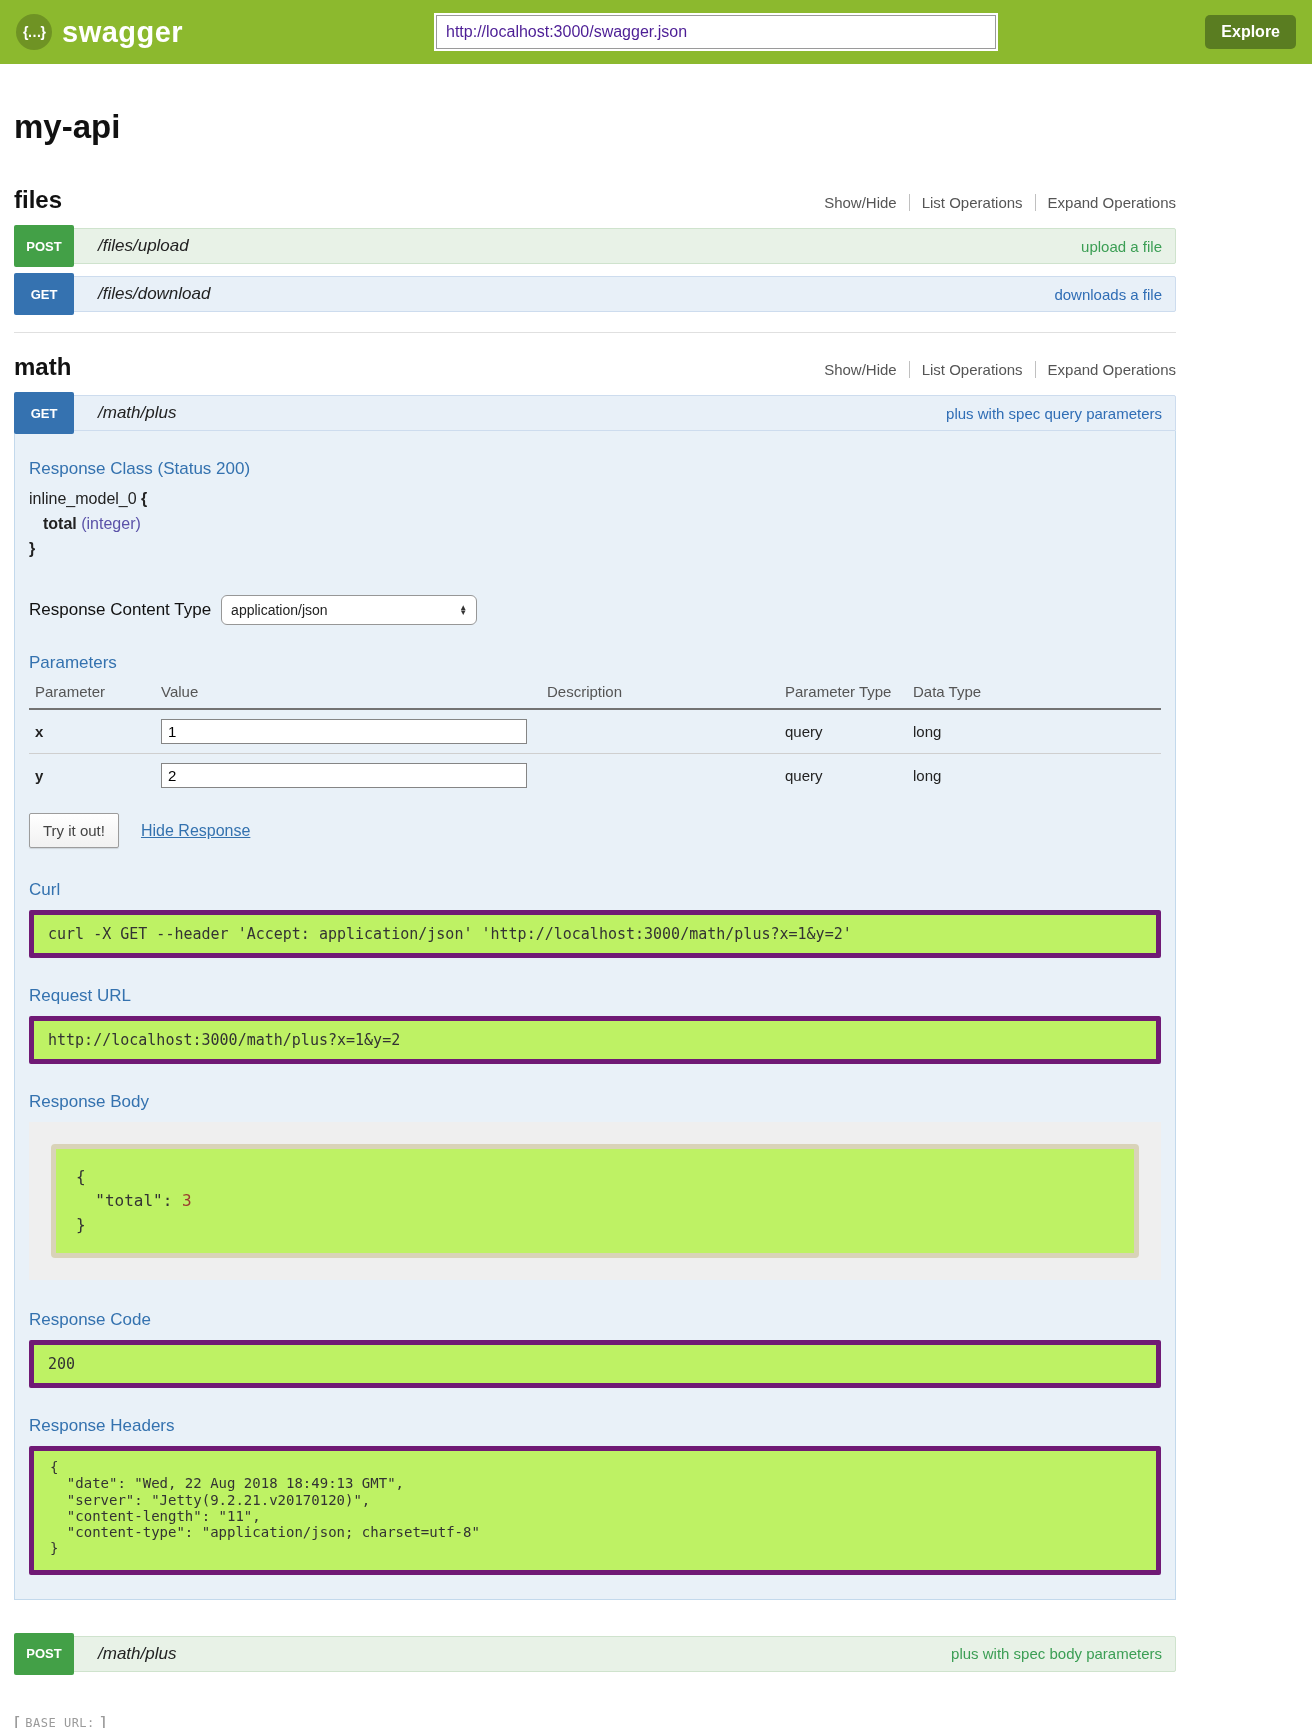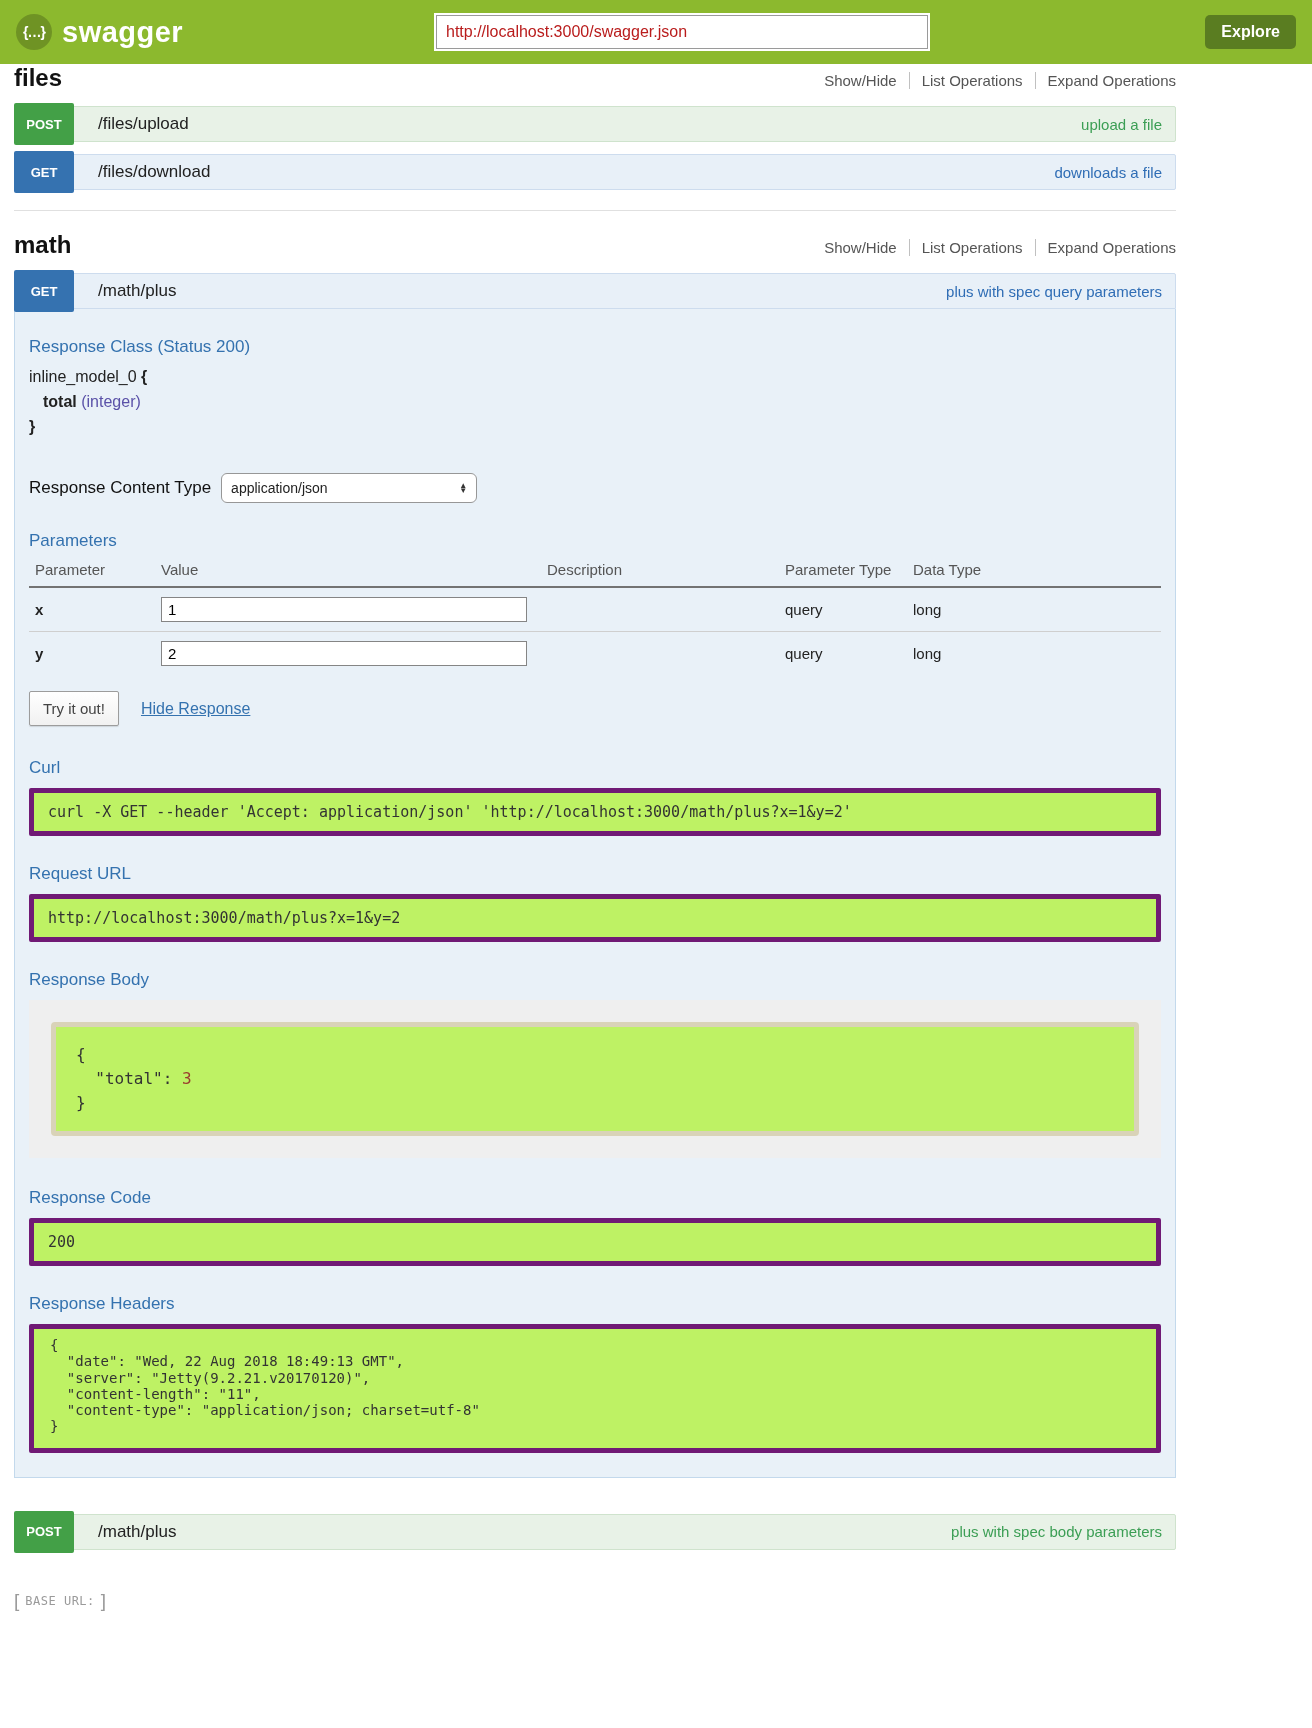--- a/index.html
+++ b/index.html
@@ -20,27 +20,27 @@
   .brand { display:flex; align-items:center; width: 420px; }
   .logo-circle {
     width: 36px; height: 36px; border-radius: 50%;
     background: #6f9324;
     color:#fff; font-weight:bold; font-size:14px;
     display:flex; align-items:center; justify-content:center;
     letter-spacing:-1px;
   }
   .brand-text { color:#fff; font-weight:bold; font-size:29px; margin-left:10px; letter-spacing:0.5px; }
   .url-input {
-    width: 492px; height: 34px;
+    width: 560px; height: 34px;
     border: 1px solid #9a9a9a;
     box-shadow: 0 0 0 2px #ffffff;
     font-size: 16px;
     padding: 0 9px;
     font-family: "Liberation Sans", sans-serif;
-    color:#b91c1c;
+    color:#4c1d95;
   }
   .explore-btn {
     margin-left: auto;
     background: #5a7d21;
     border: none;
     color: #fff;
     font-weight: bold;
     font-size: 16px;
     padding: 8px 16px;
     border-radius: 5px;
@@ -68,21 +68,21 @@
   .op-row.post { background:#e8f2e7; border:1px solid #cfe3cd; }
   .badge {
     height: 42px; width: 60px; margin: -1px 0 -1px -1px;
     border-radius: 2px;
     color:#fff; font-weight:bold; font-size:13px;
     display:flex; align-items:center; justify-content:center;
     flex: none;
   }
   .badge.get  { background:#3572b0; }
   .badge.post { background:#43a047; }
-  .op-path { margin-left: 24px; font-size:17px; color:#222; text-decoration:none; }
+  .op-path { margin-left: 24px; font-size:17px; color:#222; text-decoration:none;font-style:italic; }
   .op-summary { margin-left:auto; margin-right:13px; font-size:15px; text-decoration:none; }
   .op-summary.blue  { color:#2f6db5; }
   .op-summary.green { color:#3b9e54; }
   .section-divider { border:none; border-top:1px solid #e0e0e0; margin: 20px 0 20px; }
   
   .operation .op-row { margin-bottom: 0; border-bottom-left-radius:0; border-bottom-right-radius:0; }
   .panel {
     background:#e9f1f8;
     border:1px solid #c3d9ec;
     border-top:none;
@@ -187,20 +187,21 @@
 <div class="topbar">
   <div class="brand">
     <span class="logo-circle">{…}</span>
     <span class="brand-text">swagger</span>
   </div>
   <input class="url-input" type="text" value="http://localhost:3000/swagger.json" style="">
   <button class="explore-btn">Explore</button>
 </div>
 
 <div class="container">
+  <h1 class="api-title">my-api</h1>
 
   <div class="section-head">
     <h2>files</h2>
     <div class="controls">
       <a>Show/Hide</a>
       <a>List Operations</a>
       <a>Expand Operations</a>
     </div>
   </div>
 

